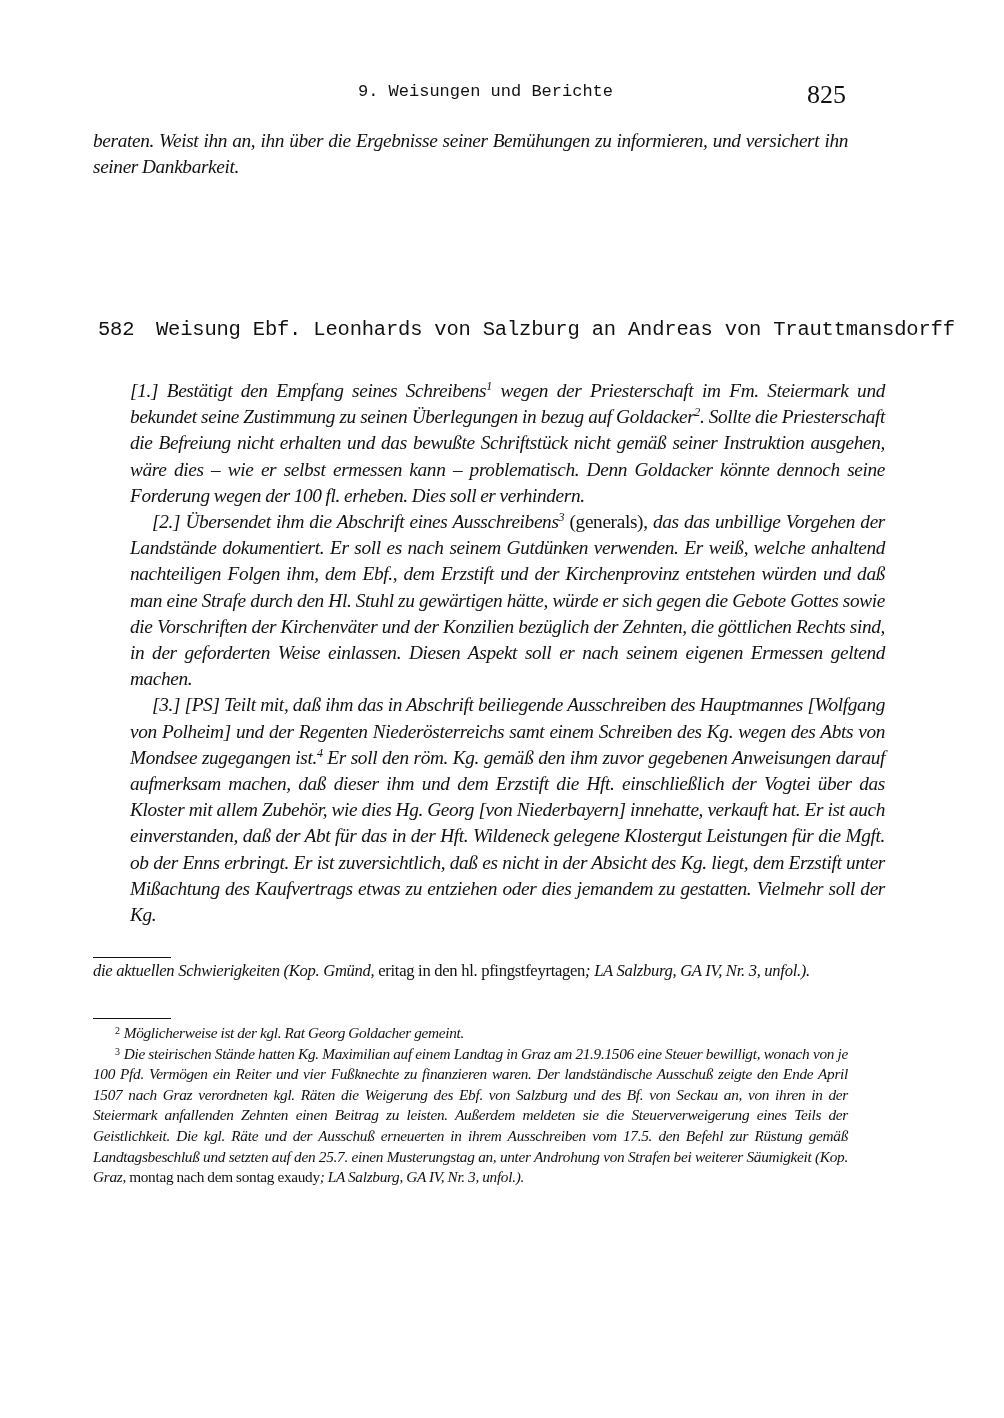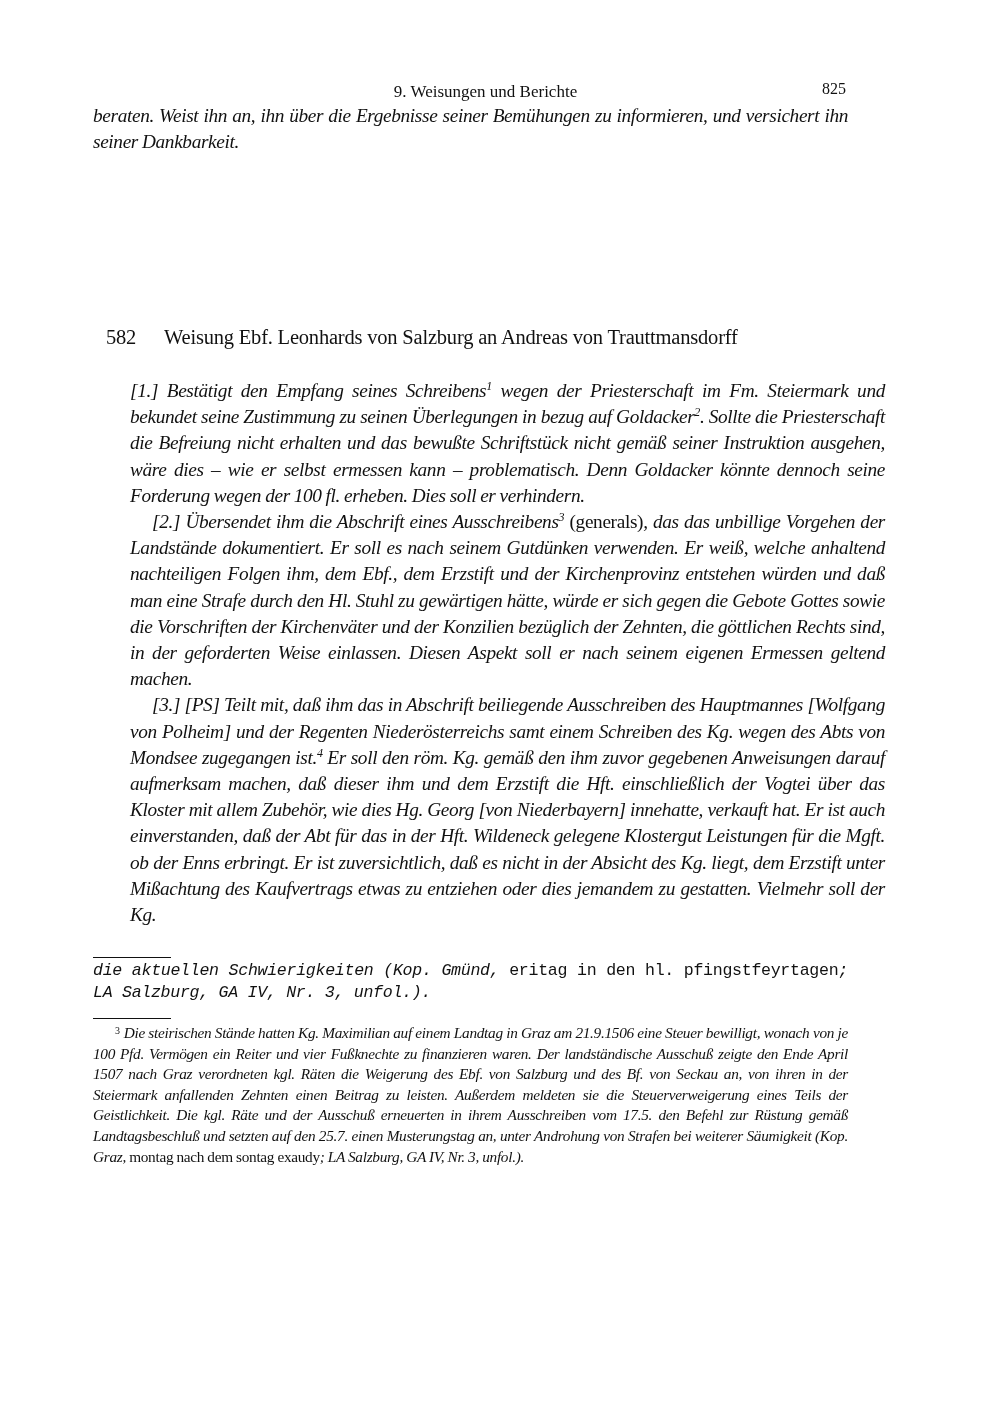--- a/index.html
+++ b/index.html
@@ -1,60 +1,61 @@
 <!DOCTYPE html>
 <html><head>
 <meta charset="utf-8">
 <style>
   html, body { margin: 0; padding: 0; background: #ffffff; }
   body { width: 1004px; height: 1418px; position: relative; overflow: hidden; color: #111; font-family: "Liberation Serif", "DejaVu Serif", serif; }
   .page { position: absolute; left: 93px; top: 0; width: 755px; }
   .running-head { position: absolute; top: 82px; left: 0; width: 755px; height: 24px; font-size: 17px; }
-  .running-title { position: absolute; left: 0; right: 0; text-align: center; top: 0; padding-left: 30px; }
-  .page-number { position: absolute; right: 2px; top: -2px; font-size: 16px; }
+  .running-title { position: absolute; left: 0; right: 0; text-align: center; top: 0; padding-left: 30px; font-family: Liberation Mono, monospace; }
+  .page-number { position: absolute; right: 2px; top: -2px; font-size: 26px; }
   .body-text { position: absolute; left: 0; width: 755px; font-size: 19.3px; line-height: 26.2px; font-style: italic; text-align: justify; letter-spacing: -0.35px; word-spacing: -0.5px; }
   .body-text p { margin: 0; }
   .indent { text-indent: 22px; }
   .upright { font-style: normal; }
   sup { font-size: 12px; line-height: 0; vertical-align: 7px; }
   .citation { position: absolute; left: 57px; width: 700px; font-size: 17.6px; line-height: 24px; font-style: italic; letter-spacing: -0.3px; }
-  .doc-heading { position: absolute; top: 313px; left: 0; width: 760px; font-size: 20.5px; font-weight: normal; margin: 13px; letter-spacing: -0.2px; white-space: nowrap; }
+  .doc-heading { position: absolute; top: 313px; left: 0; width: 760px; font-size: 20.5px; font-weight: normal; margin: 5px; letter-spacing: -0.2px; white-space: nowrap; font-family: Liberation Mono, monospace; }
   .doc-number { display: inline-block; width: 58px; }
   .fn-rule { position: absolute; left: 0; width: 78px; height: 1px; background: #111; }
-  .carryover { position: absolute; top: 960px; left: 0; width: 755px; font-size: 16.6px; line-height: 22px; font-style: italic; text-align: justify; letter-spacing: -0.3px; font-family: Liberation Mono, monospace; }
+  .carryover { position: absolute; top: 960px; left: 0; width: 755px; font-size: 16.6px; line-height: 22px; font-style: italic; text-align: justify; letter-spacing: -0.3px; }
   .footnotes { position: absolute; top: 1023px; left: 0; width: 755px; font-size: 15.3px; line-height: 20.6px; font-style: italic; text-align: justify; letter-spacing: -0.3px; word-spacing: -0.3px; }
   .footnotes p { margin: 0; text-indent: 22px; }
   .fn-mark { font-style: normal; font-size: 10px; vertical-align: 4px; line-height: 0; margin-right: 4px; }
 </style>
 </head>
 <body>
 
 <div class="page">
 
   <div class="running-head">
     <div class="running-title">9. Weisungen und Berichte</div>
     <div class="page-number">825</div>
   </div>
 
-  <div class="body-text" style="top:103px;">
+  <div class="body-text" style="top:128px;">
     <p>beraten. Weist ihn an, ihn über die Ergebnisse seiner Bemühungen zu informieren, und versichert ihn seiner Dankbarkeit.</p>
   </div>
 
   <div class="citation" style="top:236px;">
   </div>
 
   <h2 class="doc-heading"><span class="doc-number">582</span><span>Weisung Ebf. Leonhards von Salzburg an Andreas von Trauttmansdorff</span></h2>
 
   <div class="body-text" style="top:378px;margin-left:37px;">
     <p><span>[1.] Bestätigt den Empfang seines Schreibens</span><sup>1</sup><span> wegen der Priesterschaft im Fm. Steiermark und bekundet seine Zustimmung zu seinen Überlegungen in bezug auf Goldacker</span><sup>2</sup><span>. Sollte die Priesterschaft die Befreiung nicht erhalten und das bewußte Schriftstück nicht gemäß seiner Instruktion ausgehen, wäre dies – wie er selbst ermessen kann – problematisch. Denn Goldacker könnte dennoch seine Forderung wegen der 100 fl. erheben. Dies soll er verhindern.</span></p>
     <p class="indent"><span>[2.] Übersendet ihm die Abschrift eines Ausschreibens</span><sup>3</sup><span class="upright"> (generals)</span><span>, das das unbillige Vorgehen der Landstände dokumentiert. Er soll es nach seinem Gutdünken verwenden. Er weiß, welche anhaltend nachteiligen Folgen ihm, dem Ebf., dem Erzstift und der Kirchenprovinz entstehen würden und daß man eine Strafe durch den Hl. Stuhl zu gewärtigen hätte, würde er sich gegen die Gebote Gottes sowie die Vorschriften der Kirchenväter und der Konzilien bezüglich der Zehnten, die göttlichen Rechts sind, in der geforderten Weise einlassen. Diesen Aspekt soll er nach seinem eigenen Ermessen geltend machen.</span></p>
     <p class="indent"><span>[3.] [PS] Teilt mit, daß ihm das in Abschrift beiliegende Ausschreiben des Hauptmannes [Wolfgang von Polheim] und der Regenten Niederösterreichs samt einem Schreiben des Kg. wegen des Abts von Mondsee zugegangen ist.</span><sup>4</sup><span> Er soll den röm. Kg. gemäß den ihm zuvor gegebenen Anweisungen darauf aufmerksam machen, daß dieser ihm und dem Erzstift die Hft. einschließlich der Vogtei über das Kloster mit allem Zubehör, wie dies Hg. Georg [von Niederbayern] innehatte, verkauft hat. Er ist auch einverstanden, daß der Abt für das in der Hft. Wildeneck gelegene Klostergut Leistungen für die Mgft. ob der Enns erbringt. Er ist zuversichtlich, daß es nicht in der Absicht des Kg. liegt, dem Erzstift unter Mißachtung des Kaufvertrags etwas zu entziehen oder dies jemandem zu gestatten. Vielmehr soll der Kg.</span></p>
   </div>
 
   <div class="fn-rule" style="top:957px;"></div>
   <div class="carryover"><span>die aktuellen Schwierigkeiten (Kop. Gmünd,</span><span class="upright"> eritag in den hl. pfingstfeyrtagen</span><span>; LA Salzburg, GA IV, Nr. 3, unfol.).</span></div>
 
   <div class="fn-rule" style="top:1018px;"></div>
   <div class="footnotes">
+    <p><span class="fn-mark">2</span><span>Möglicherweise ist der kgl. Rat Georg Goldacher gemeint.</span></p>
     <p><span class="fn-mark">3</span><span>Die steirischen Stände hatten Kg. Maximilian auf einem Landtag in Graz am 21.9.1506 eine Steuer bewilligt, wonach von je 100 Pfd. Vermögen ein Reiter und vier Fußknechte zu finanzieren waren. Der landständische Ausschuß zeigte den Ende April 1507 nach Graz verordneten kgl. Räten die Weigerung des Ebf. von Salzburg und des Bf. von Seckau an, von ihren in der Steiermark anfallenden Zehnten einen Beitrag zu leisten. Außerdem meldeten sie die Steuerverweigerung eines Teils der Geistlichkeit. Die kgl. Räte und der Ausschuß erneuerten in ihrem Ausschreiben vom 17.5. den Befehl zur Rüstung gemäß Landtagsbeschluß und setzten auf den 25.7. einen Musterungstag an, unter Androhung von Strafen bei weiterer Säumigkeit (Kop. Graz,</span><span class="upright"> montag nach dem sontag exaudy</span><span>; LA Salzburg, GA IV, Nr. 3, unfol.).</span></p>
   </div>
 
 </div>
 
 </body></html>

